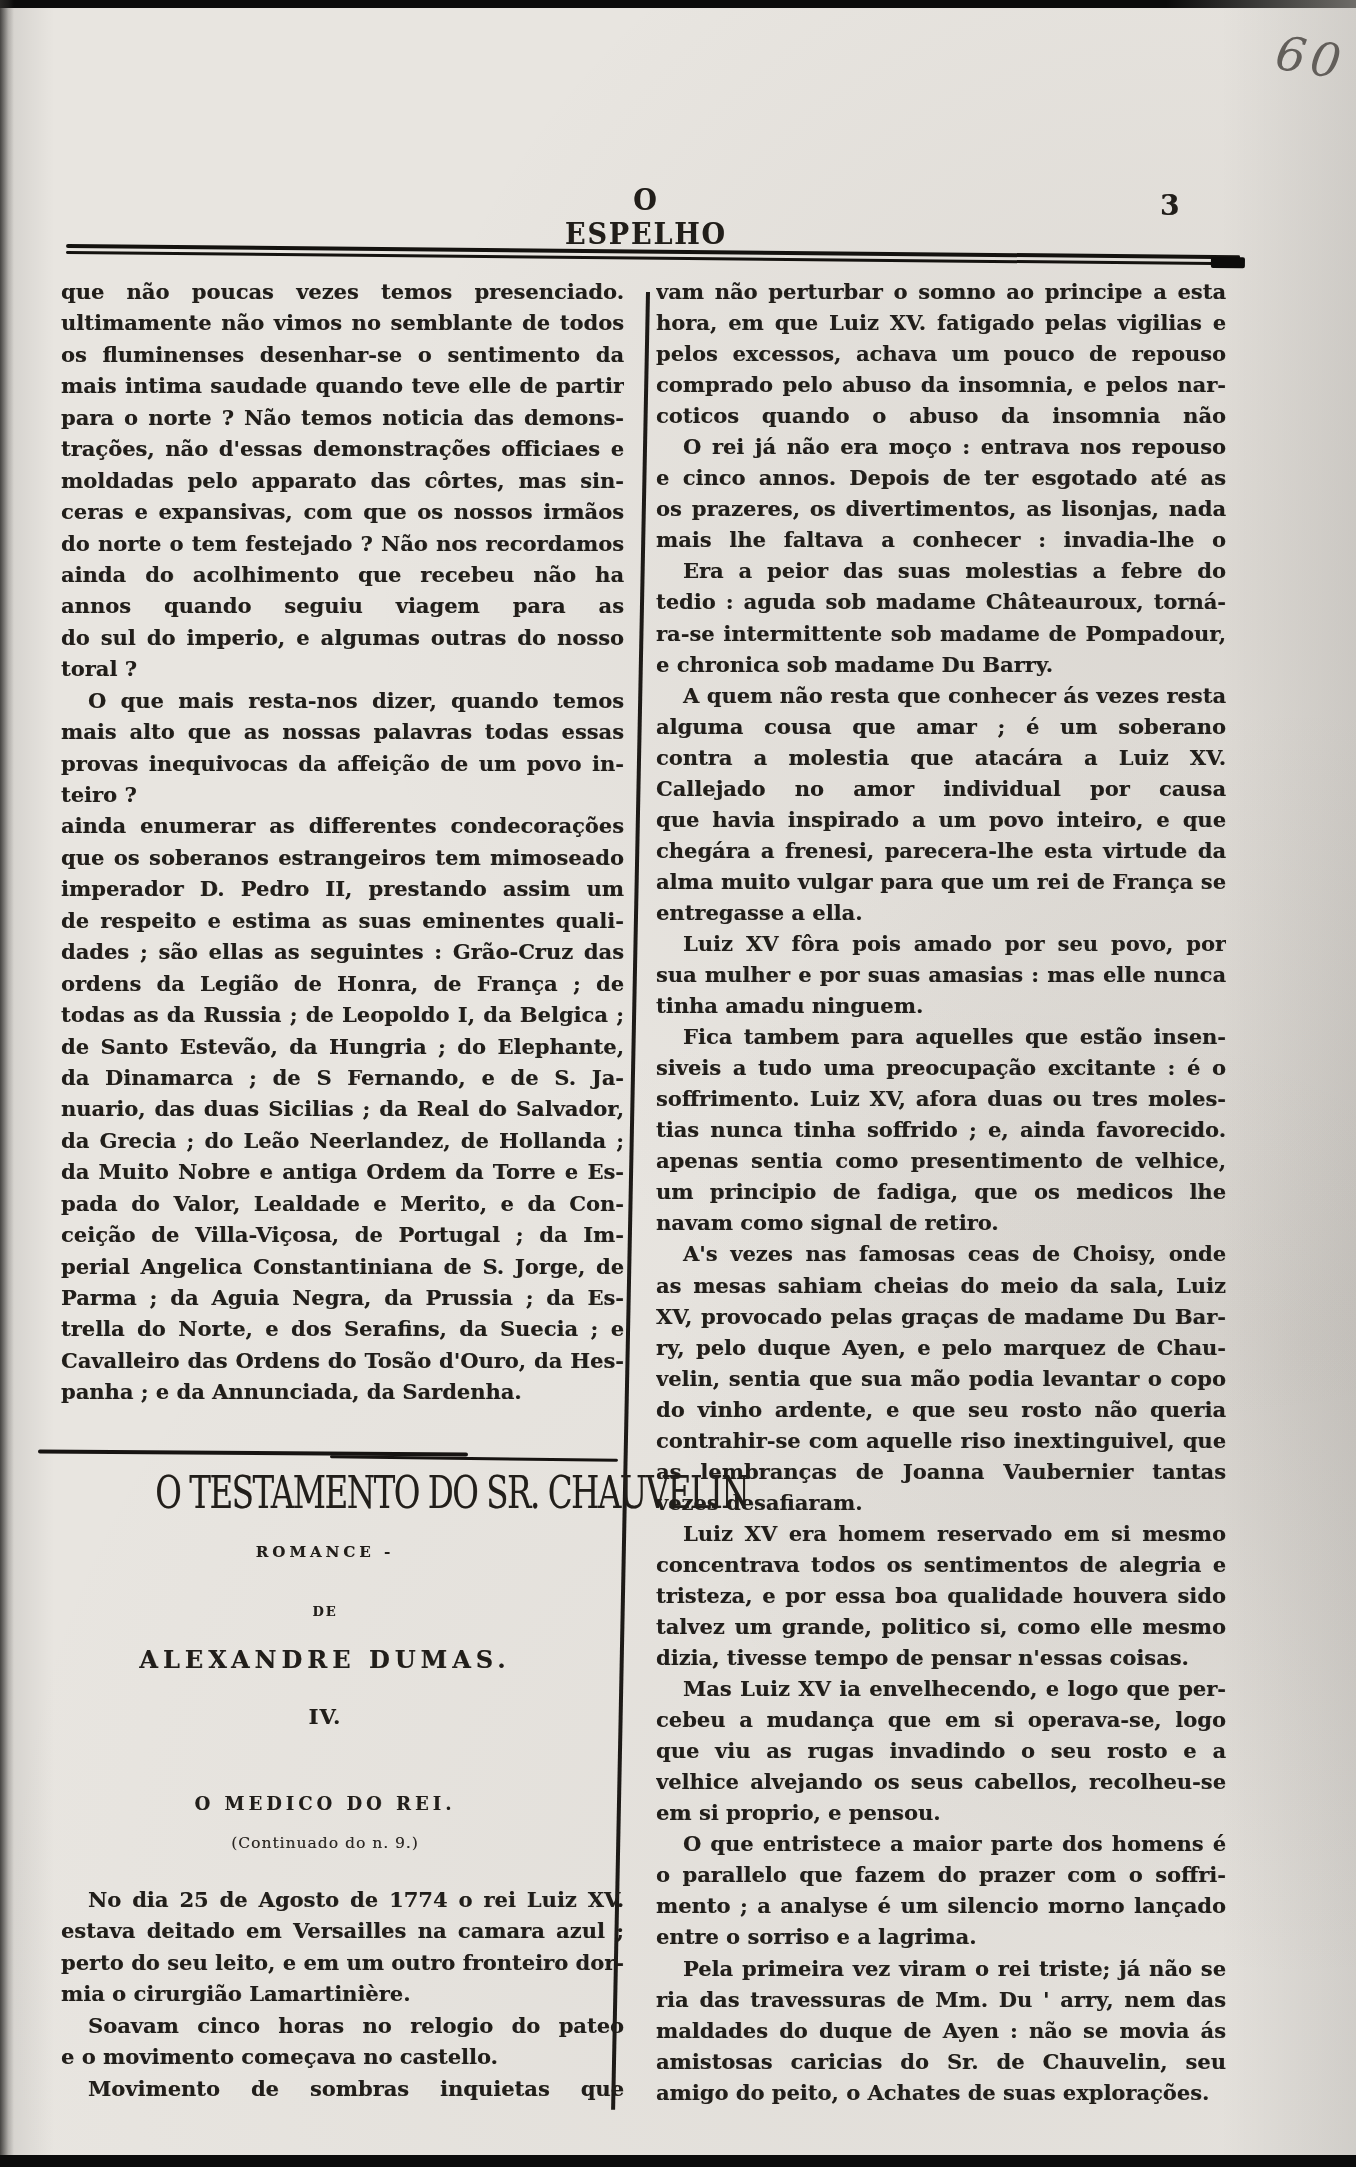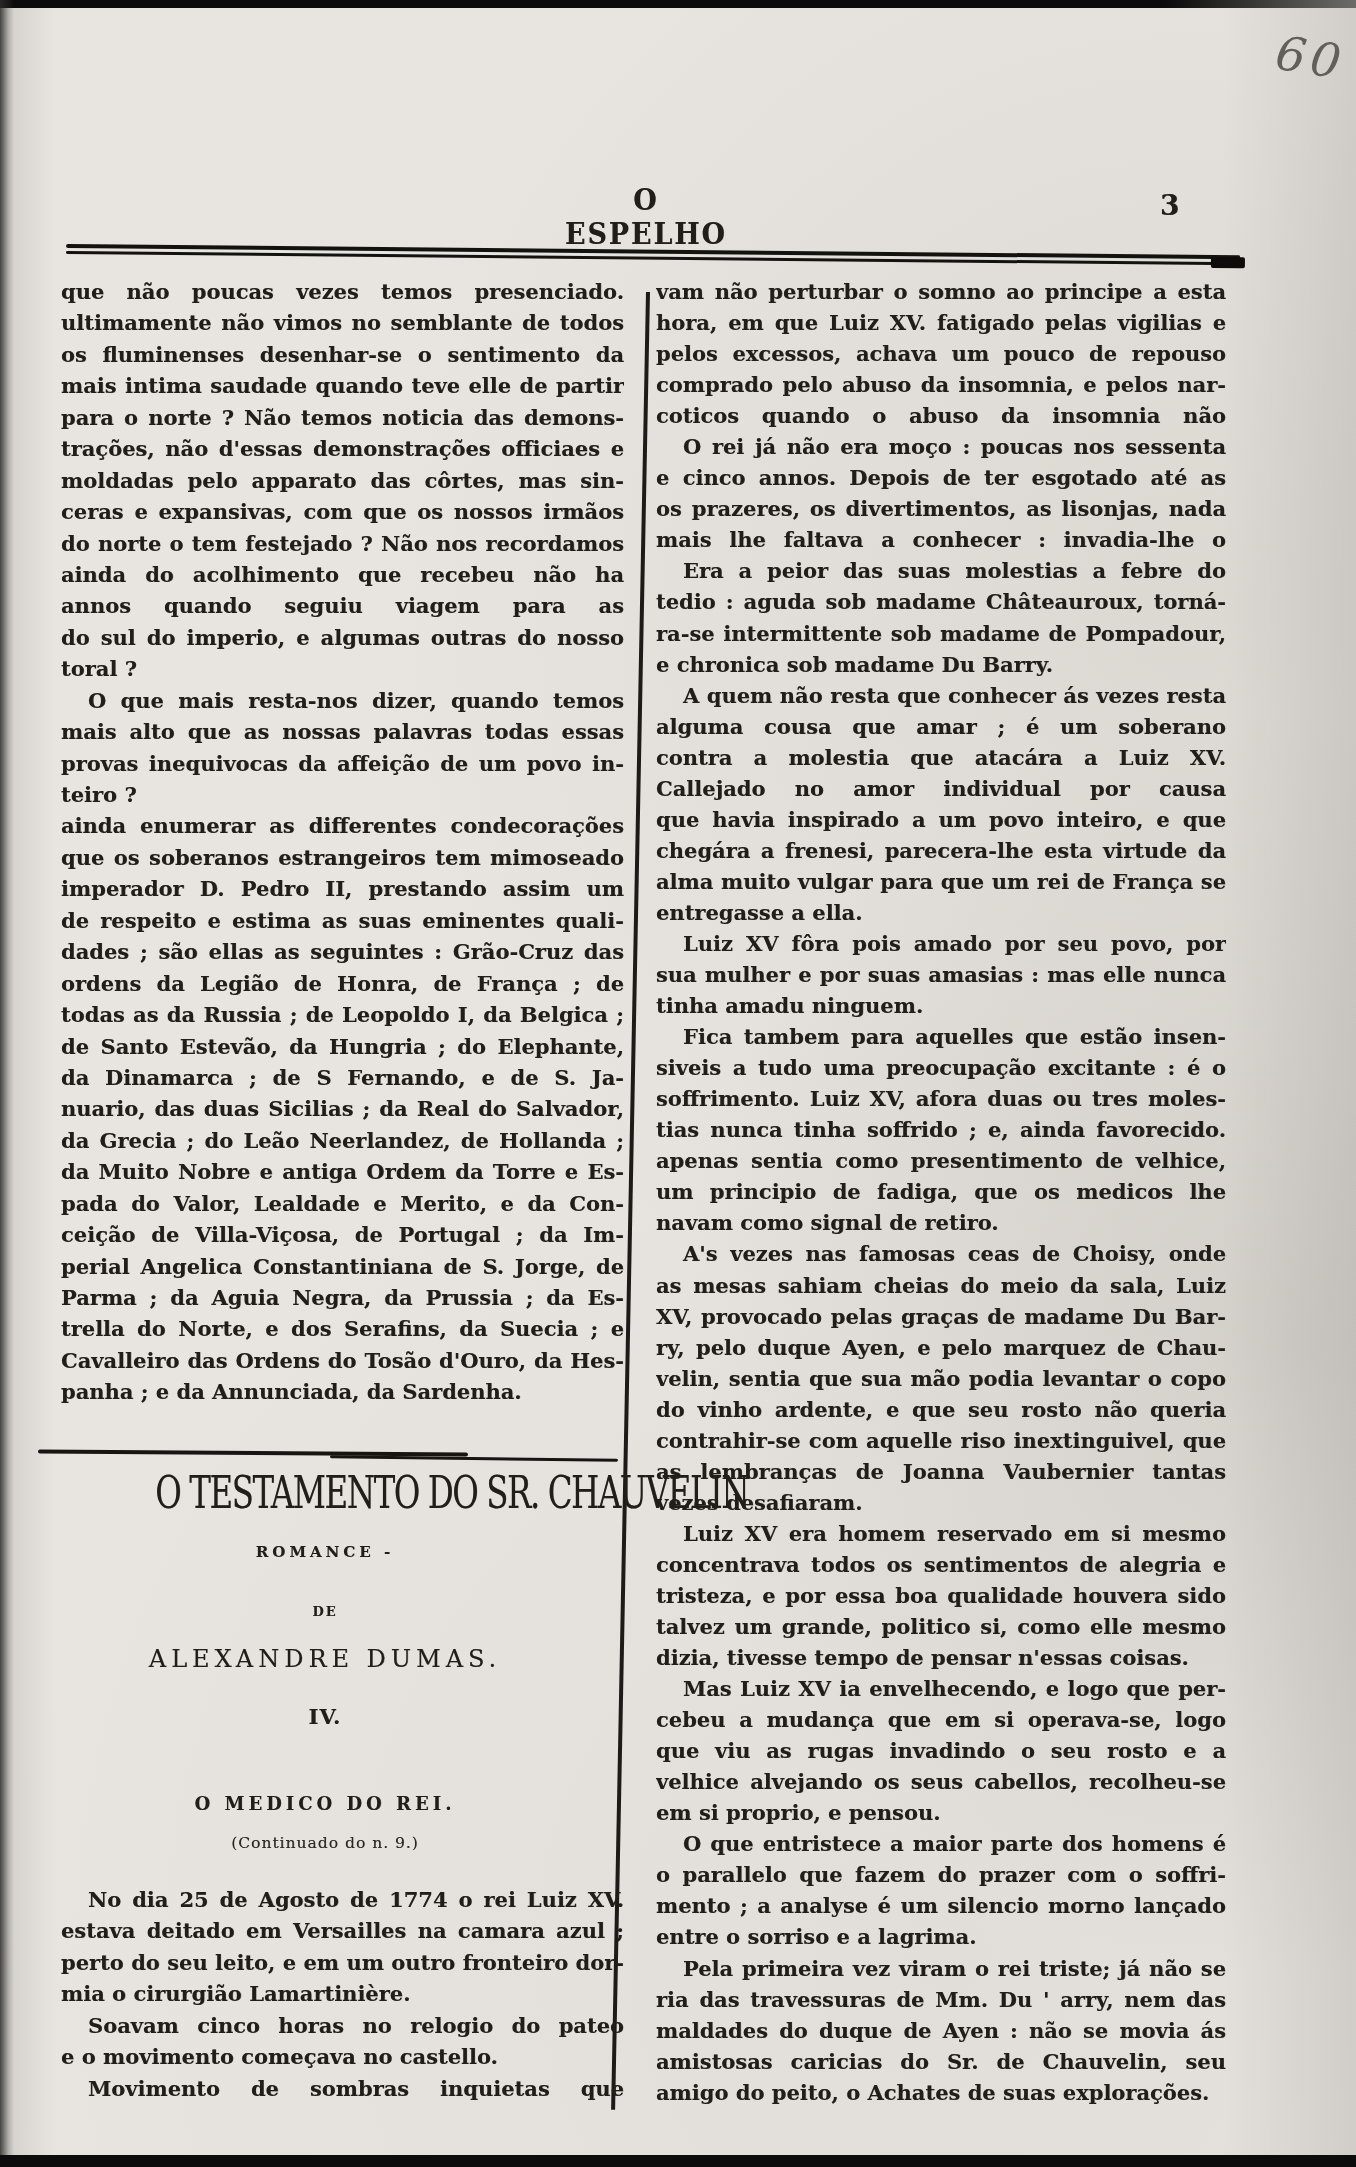--- a/index.html
+++ b/index.html
@@ -41,21 +41,21 @@
   .section-rule1 { position:absolute; top:1451px; left:38px; width:430px; height:3.5px;
     background:#171412; transform:rotate(0.4deg); border-radius:2px; }
   .section-rule2 { position:absolute; top:1457px; left:330px; width:288px; height:3px;
     background:#171412; transform:rotate(0.7deg); border-radius:2px; }
 
   .hblock { position:absolute; left:40px; width:570px; text-align:center; }
   .h-title { top:1466px; font-size:45px; font-weight:normal; white-space:nowrap; }
   .h-title span { display:inline-block; transform:scaleX(0.72); transform-origin:center; letter-spacing:-2px; }
   .h-genre { top:1543px; font-size:15px; font-weight:bold; letter-spacing:4px; }
   .h-of { top:1604px; font-size:13px; font-weight:bold; letter-spacing:2px; }
-  .h-author { top:1645px; font-size:24px; font-weight:normal; letter-spacing:5px;text-align:center; }
+  .h-author { top:1645px; font-size:24px; font-weight:bold; letter-spacing:5px;text-align:center; }
   .h-roman { top:1704px; font-size:21px; font-weight:bold; letter-spacing:1px; }
   .h-chapter { top:1774px; font-size:18px; font-weight:bold; letter-spacing:4px;margin-top:19px; }
   .h-cont { top:1834px; font-size:15.5px; letter-spacing:1px; color:#2a2622; }
 
   .col { position:absolute; font-size:21px; font-weight:bold; }
   .col-left-top { top:276px; left:61px; width:563px; }
   .col-left-bottom { top:1884px; left:61px; width:563px; }
   .col-right { top:276px; left:656px; width:570px; }
   .line { height:31.45px; line-height:31.45px; text-align:justify; text-align-last:justify;
     overflow:hidden; }
@@ -141,21 +141,21 @@
       <div class="line end">e o movimento começava no castello.</div>
       <div class="line ind">Movimento de sombras inquietas que procura-</div>
     </div>
 
   <div class="col col-right" id="col-right">
       <div class="line">vam não perturbar o somno ao principe a esta</div>
       <div class="line">hora, em que Luiz XV. fatigado pelas vigilias e</div>
       <div class="line">pelos excessos, achava um pouco de repouso</div>
       <div class="line">comprado pelo abuso da insomnia, e pelos nar-</div>
       <div class="line end">coticos quando o abuso da insomnia não bastava.</div>
-      <div class="line ind">O rei já não era moço : poucas nos sessenta</div>
+      <div class="line ind">O rei já não era moço : entrava nos repouso</div>
       <div class="line">e cinco annos. Depois de ter esgotado até as fezes</div>
       <div class="line">os prazeres, os divertimentos, as lisonjas, nada</div>
       <div class="line end">mais lhe faltava a conhecer : invadia-lhe o tedio.</div>
       <div class="line ind">Era a peior das suas molestias a febre do</div>
       <div class="line">tedio : aguda sob madame Châteauroux, torná-</div>
       <div class="line">ra-se intermittente sob madame de Pompadour,</div>
       <div class="line end">e chronica sob madame Du Barry.</div>
       <div class="line ind">A quem não resta que conhecer ás vezes resta</div>
       <div class="line">alguma cousa que amar ; é um soberano recurso</div>
       <div class="line">contra a molestia que atacára a Luiz XV.</div>

